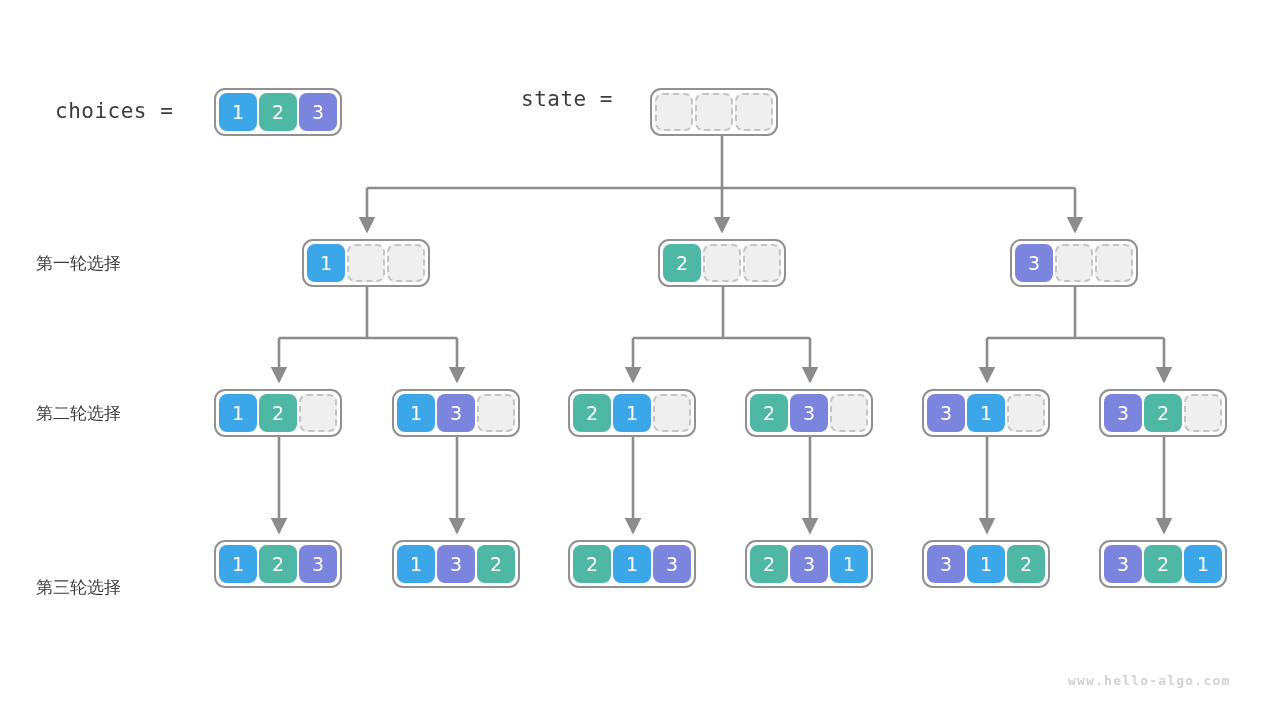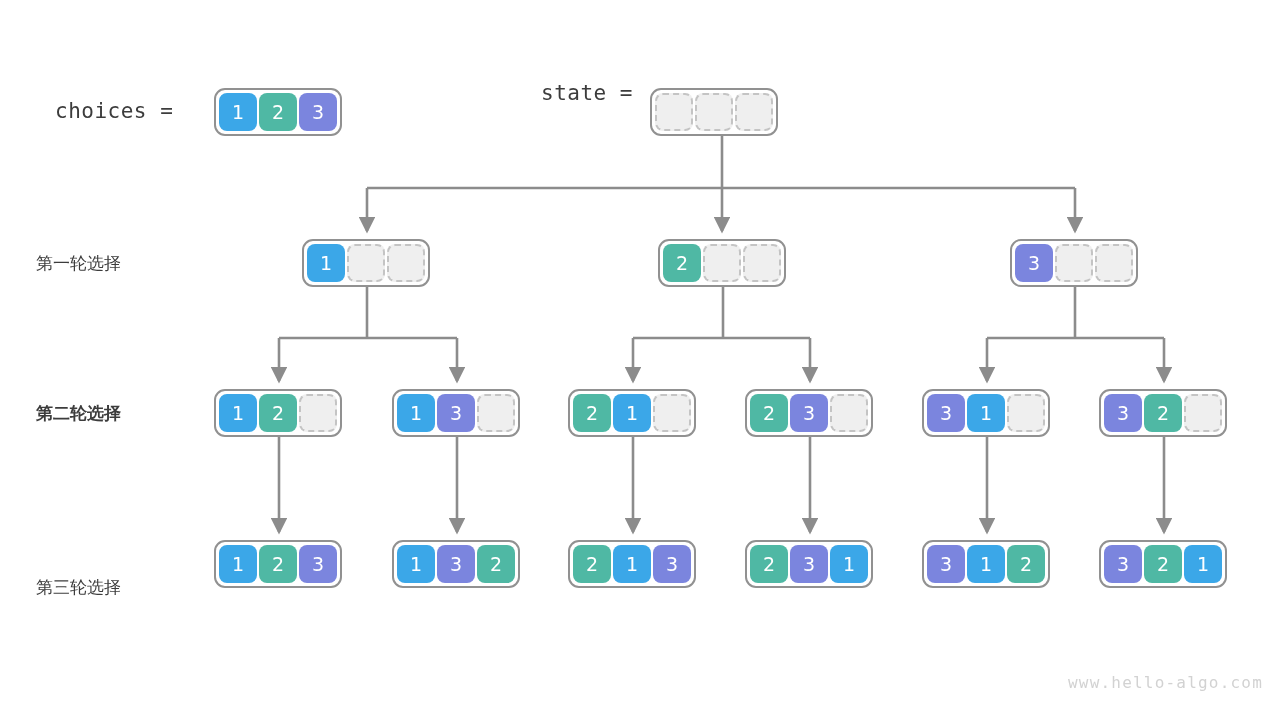--- a/index.html
+++ b/index.html
@@ -43,24 +43,25 @@
     white-space: nowrap;
   }
   .row-label {
     font-family: "DejaVu Sans", sans-serif;
     font-size: 17px;
     color: #3c3c3c;
     white-space: nowrap;
   }
   .watermark {
     font-family: "DejaVu Sans Mono", monospace;
-    font-size: 16px;
+    font-size: 13px;
     color: #d2d2d2;
     letter-spacing: 1.2px;
     white-space: nowrap;
+    font-weight: bold;
   }
 
   
   .array {
     position: absolute;
     display: flex;
     align-items: center;
     box-sizing: border-box;
     border: 2.5px solid #919191;
     border-radius: 11px;
@@ -136,29 +137,29 @@
     </g>
   </svg>
 
   <div class="abs mono-label" style="left:55px; top:99px;">choices =</div>
   <div class="array" id="choices-array" style="left:214px; top:88px;">
       <div class="cell v1">1</div>
       <div class="cell v2">2</div>
       <div class="cell v3">3</div>
     </div>
 
-  <div class="abs mono-label" style="left:521px; top:81px;margin-left:20px;">state =</div>
+  <div class="abs mono-label" style="left:521px; top:87px;">state =</div>
   <div class="array" id="state-array" style="left:650px; top:88px;">
       <div class="cell empty"></div>
       <div class="cell empty"></div>
       <div class="cell empty"></div>
     </div>
 
   <div class="abs row-label" style="left:36px; top:252px;">第一轮选择</div>
-  <div class="abs row-label" style="left:36px; top:402px;font-weight:bold;">第二轮选择</div>
+  <div class="abs row-label" style="left:36px; top:402px;">第二轮选择</div>
   <div class="abs row-label" style="left:36px; top:576px;">第三轮选择</div>
 
   <div id="nodes-layer">
       <div class="array" style="left: 302px; top: 239px;">
         <div class="cell v1">1</div>
         <div class="cell empty"></div>
         <div class="cell empty"></div>
       </div>
       <div class="array" style="left: 658px; top: 239px;">
         <div class="cell v2">2</div>

